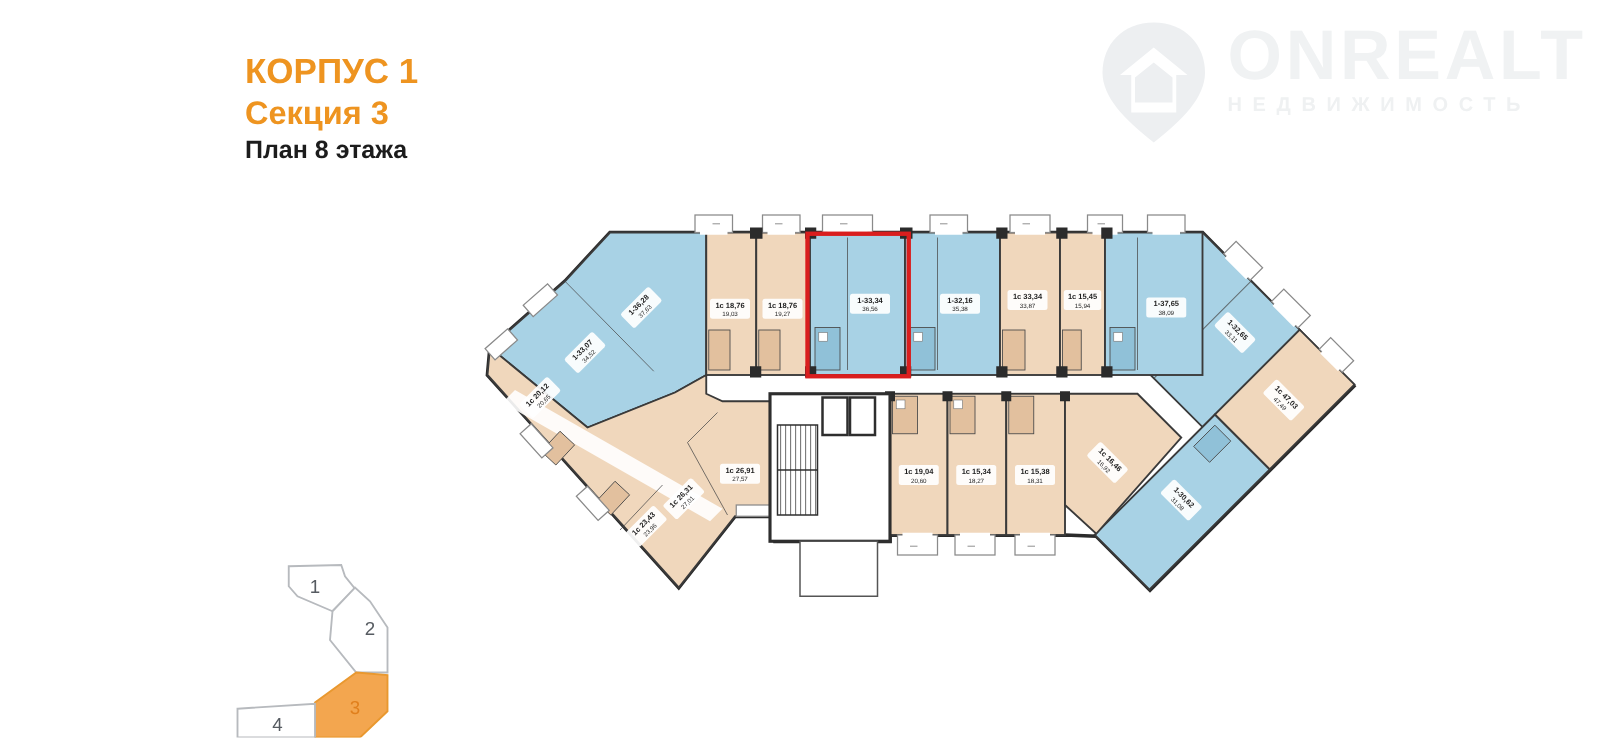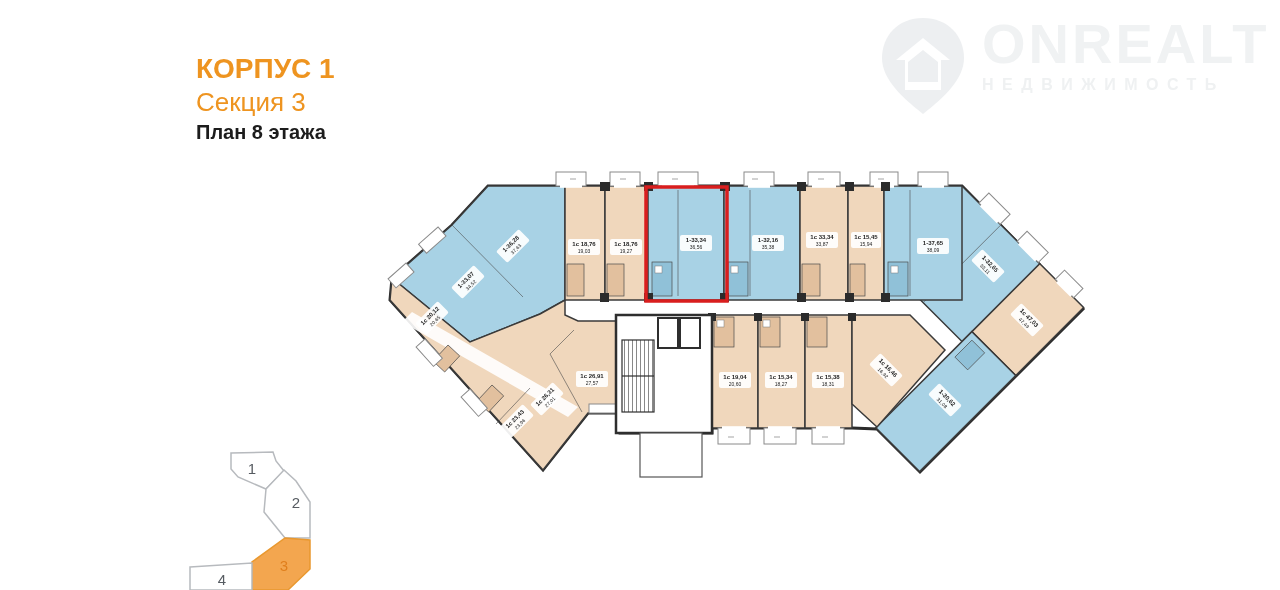--- a/index.html
+++ b/index.html
@@ -2,22 +2,22 @@
 <html><head>
 <meta charset="utf-8">
 <style>
   html,body{margin:0;padding:0;background:#ffffff;}
   body{width:1280px;height:590px;position:relative;overflow:hidden;
        font-family:"Liberation Sans",sans-serif;}
   .canvas{position:absolute;inset:0;}
 
   
   .header{position:absolute;left:196px;top:40px;z-index:5;}
-  .header .h1{font-size:28px;font-weight:bold;color:#ee9420;line-height:1.22;margin-top:12px;}
-  .header .h2{font-size:26px;font-weight:normal;color:#ee9420;line-height:1.25;}
+  .header .h1{font-size:28px;font-weight:bold;color:#ee9420;line-height:1.22;}
+  .header .h2{font-size:26px;font-weight:bold;color:#ee9420;line-height:1.25;}
   .header .h3{font-size:20px;font-weight:bold;color:#1c1c1c;line-height:1.35;}
 
   
   .watermark{position:absolute;left:878px;top:16px;z-index:1;display:flex;align-items:flex-start;}
   .wm-text{margin-left:14px;}
   .wm-brand{font-size:56px;font-weight:800;letter-spacing:3px;color:#f0f2f3;line-height:1.0;}
   .wm-sub{font-size:16px;font-weight:700;letter-spacing:8.5px;color:#eff1f2;margin-top:4px;}
 
   
   svg{position:absolute;inset:0;}

